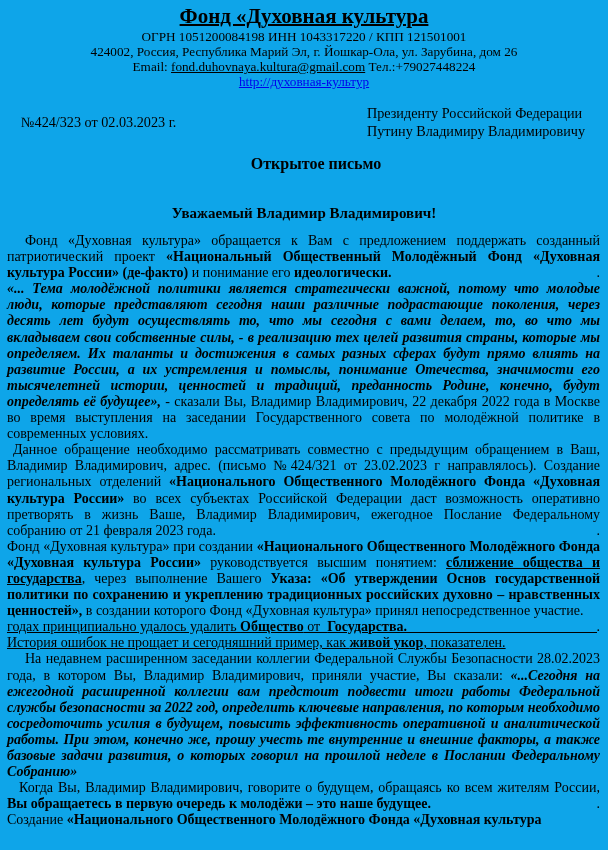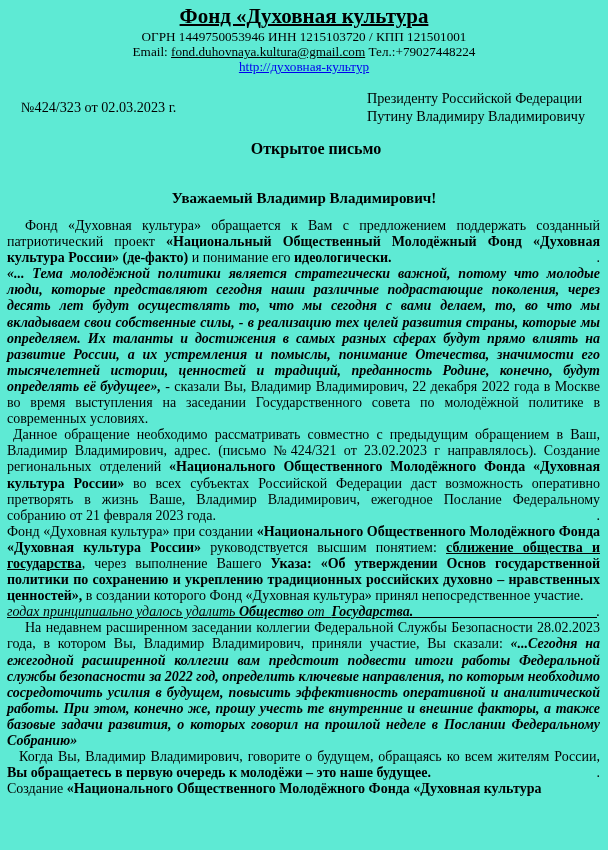--- a/index.html
+++ b/index.html
@@ -1,18 +1,18 @@
 <!DOCTYPE html>
 <html><head>
 <meta charset="utf-8">
 <style>
   html, body { margin: 0; padding: 0; background: #ffffff; }
   .page {
     width: 608px; height: 850px; overflow: hidden; position: relative;
-    background: #5eead4; color: #000;
+    background: #0ea5e9; color: #000;
     font-family: "Liberation Serif", serif;
   }
   .letterhead { text-align: center; padding-top: 3px; }
   .org-title {
     font-size: 21px; font-weight: bold;
     text-decoration: underline; text-decoration-thickness: 2px;
     line-height: 26px;
   }
   .hline { font-size: 13.2px; line-height: 15px; }
   .email-link { text-decoration: underline; color: #000; }
@@ -29,32 +29,33 @@
     margin: 11px 8px 0 7px;
     font-size: 14px; line-height: 16.1px;
     text-align: justify;
   }
   .para { text-align: justify; }
   .b { font-weight: bold; }
   .i { font-style: italic; }
   .u { text-decoration: underline; }
   .jline { text-align: justify; text-align-last: justify; }
   .fill-line { display: flex; align-items: flex-end; }
-  .fill-line span { white-space: pre; font-style: italic; }
+  .fill-line span { white-space: pre; }
   .ufill { flex: 1 1 auto; border-bottom: 1.2px solid #000; margin-bottom: 2px; min-width: 20px; }
   .rdot { float: right; }
 </style>
 </head>
 <body>
 
 <div class="page">
 
   <div class="letterhead">
     <div class="org-title">Фонд «Духовная культура</div>
-    <div class="hline">ОГРН 1449750053946 ИНН 1215103720 / КПП 121501001</div>
+    <div class="hline">ОГРН 1051200084198 ИНН 1043317220 / КПП 121501001</div>
+    <div class="hline">424002, Россия, Республика Марий Эл, г. Йошкар-Ола, ул. Зарубина, дом 26</div>
     <div class="hline"><span>Email: </span><span class="email-link">fond.duhovnaya.kultura@gmail.com</span><span>  Тел.:+79027448224</span></div>
     <div class="hline"><span class="site-link" style="color: rgb(0, 0, 238); font-family: Liberation Serif, serif;">http://духовная-культур</span></div>
   </div>
 
   <div class="ref-row">
     <div>№424/323 от 02.03.2023 г.</div>
     <div class="recipient">
       <div>Президенту Российской Федерации</div>
       <div>Путину Владимиру Владимировичу</div>
     </div>
@@ -70,18 +71,19 @@
       <div class="para" style="text-indent: 6px;"><span>Данное обращение необходимо рассматривать совместно с предыдущим обращением в Ваш, Владимир Владимирович, адрес. (письмо №424/321 от 23.02.2023 г направлялось). Создание региональных отделений </span><span class="b">«Национального Общественного Молодёжного Фонда «Духовная культура России»</span><span> во всех субъектах Российской Федерации даст возможность оперативно претворять в жизнь Ваше, Владимир Владимирович, ежегодное Послание Федеральному собранию от 21 февраля 2023 года.</span><span class="rdot">.</span></div>
       <div class="para"><span>Фонд «Духовная культура» при создании </span><span class="b">«Национального Общественного Молодёжного Фонда «Духовная культура России»</span><span> руководствуется высшим понятием: </span><span class="b u">сближение общества и государства</span><span>, через выполнение Вашего </span><span class="b">Указа: «Об утверждении Основ государственной политики по сохранению  и укреплению традиционных российских духовно – нравственных ценностей»,</span><span> в создании которого Фонд «Духовная культура» принял непосредственное участие.</span></div>
       <div class="para fill-line">
         <span class="u">годах принципиально удалось удалить </span>
         <span class="b u">Общество</span>
         <span class="u"> от  </span>
         <span class="b u">Государства.</span>
         <span class="ufill"></span>
         <span class="">.</span>
       </div>
+      <div class="para"><span class="u">История ошибок не прощает и сегодняшний пример, как </span><span class="b u">живой укор</span><span class="u">, показателен.</span></div>
       <div class="para" style="text-indent: 18px;"><span>На недавнем расширенном заседании коллегии Федеральной Службы Безопасности 28.02.2023 года, в котором Вы, Владимир Владимирович, приняли участие, Вы сказали: </span><span class="b i">«...Сегодня на ежегодной расширенной коллегии вам предстоит подвести итоги работы Федеральной службы безопасности  за 2022 год, определить ключевые направления, по которым необходимо сосредоточить усилия  в будущем, повысить эффективность оперативной  и аналитической работы.  При этом,  конечно же, прошу учесть те внутренние и внешние факторы, а также базовые задачи развития, о которых говорил на прошлой неделе в Послании Федеральному Собранию»</span></div>
       <div class="para" style="text-indent: 12px;"><span>Когда Вы, Владимир Владимирович, говорите о будущем, обращаясь ко всем жителям России, </span><span class="b">Вы обращаетесь в первую очередь к молодёжи – это наше будущее.</span><span class="rdot">.</span></div>
       <div class="para"><span>Создание </span><span class="b">«Национального Общественного Молодёжного Фонда «Духовная культура</span></div>
     </div>
 
 </div>
 
 </body></html>

